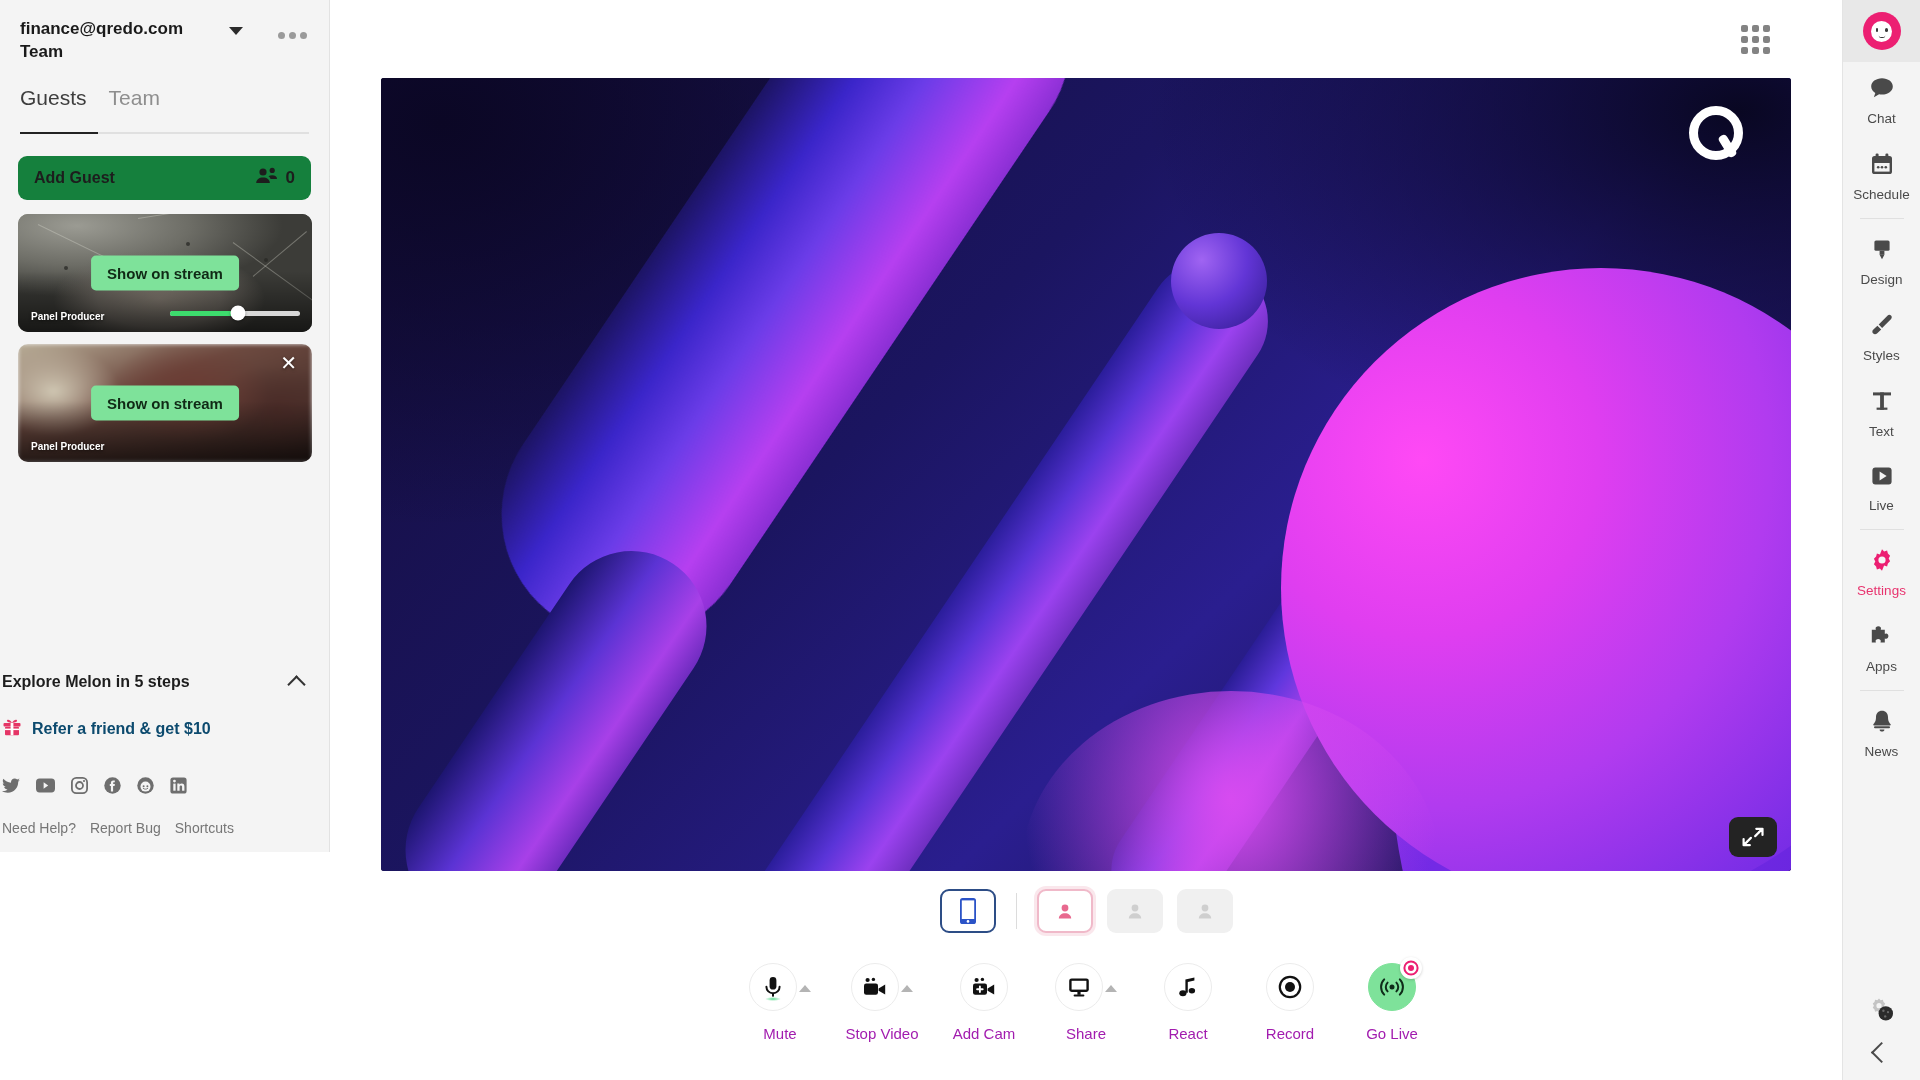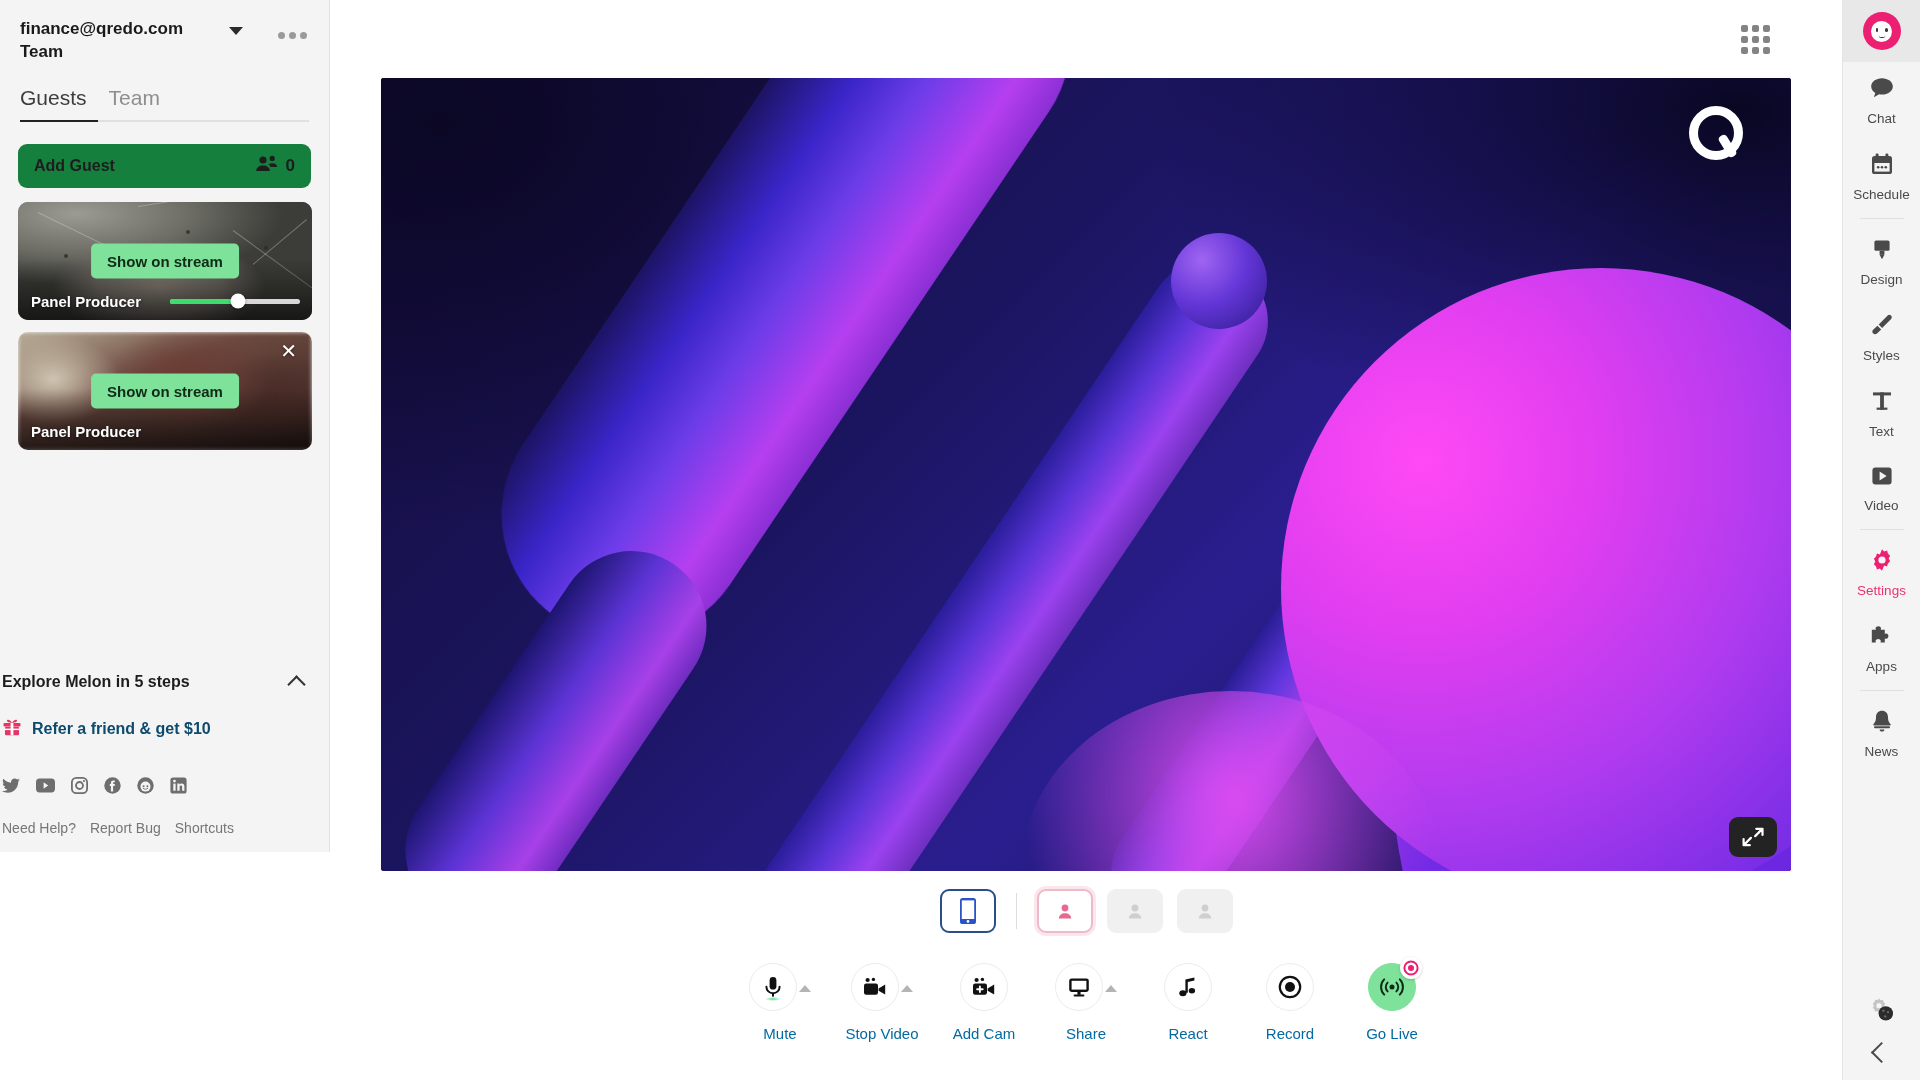--- a/index.html
+++ b/index.html
@@ -34,21 +34,21 @@
     border-right: 7px solid transparent;
     border-top: 8px solid #2b2b2b;
     cursor: pointer;
   }
   .dots-menu {
     margin: 8px 0 0 auto; display: flex; gap: 4px; cursor: pointer;
     padding: 6px 2px;
   }
   .dots-menu i { width: 7px; height: 7px; border-radius: 50%; background: #9a9a9a; display: block; }
 
-  .tabs { display: flex; gap: 22px; padding: 22px 20px 0 20px; }
+  .tabs { display: flex; gap: 22px; padding: 22px 20px 12px 20px; }
   .tab { font-size: 21px; color: #8e8e8e; cursor: pointer; padding-bottom: 10px; }
   .tab.active { color: #3d3d3d; }
   .tab-underline-wrap {
     margin: 0 20px; height: 2px; background: #e0e0e0; position: relative;
   }
   .tab-underline-wrap .active-bar {
     position: absolute; left: 0; top: 0; height: 2px; width: 78px; background: #222;
   }
 
   .add-guest {
@@ -91,21 +91,21 @@
   }
   .show-on-stream {
     position: absolute; left: 50%; top: 50%; transform: translate(-50%,-50%);
     background: #7ee29a; color: #102a16;
     font-size: 15px; font-weight: bold;
     padding: 9px 16px; border-radius: 5px; white-space: nowrap;
     cursor: pointer;
   }
   .card-name {
     position: absolute; left: 13px; bottom: 10px;
-    font-size: 15px; font-weight: bold; color: #fff;
+    font-size: 10px; font-weight: bold; color: #fff;
     text-shadow: 0 1px 3px rgba(0,0,0,.6);
   }
   .vol-slider {
     position: absolute; right: 12px; bottom: 16px; width: 130px; height: 5px;
     background: rgba(235,235,235,.9); border-radius: 3px; cursor: pointer;
   }
   .vol-slider .fill { position: absolute; left: 0; top: 0; height: 5px; border-radius: 3px; background: #3ddc6d; }
   .vol-slider .knob {
     position: absolute; top: 50%; width: 15px; height: 15px; border-radius: 50%;
     background: #fff; transform: translate(-50%,-50%); box-shadow: 0 1px 3px rgba(0,0,0,.4);
@@ -240,21 +240,21 @@
     display: flex; align-items: flex-start; justify-content: center;
     gap: 6px; margin-top: 30px;
   }
   .ctrl { display: flex; flex-direction: column; align-items: center; width: 96px; cursor: pointer; }
   .ctrl-circle {
     width: 48px; height: 48px; border-radius: 50%;
     border: 1px solid #ececec; background: #fff;
     display: flex; align-items: center; justify-content: center;
     position: relative;
   }
-  .ctrl-label { font-size: 15px; color: #0369a1; margin-top: 14px; white-space: nowrap; }
+  .ctrl-label { font-size: 15px; color: #a21caf; margin-top: 14px; white-space: nowrap; }
   .ctrl-wrap { display: flex; align-items: flex-start; }
   .ctrl-caret {
     width: 0; height: 0; margin: 22px 0 0 2px;
     border-left: 6px solid transparent; border-right: 6px solid transparent;
     border-bottom: 7px solid #b4b4b4; cursor: pointer;
   }
   .golive-circle { background: #7ee29a; border-color: #7ee29a; }
   .golive-badge {
     position: absolute; right: -7px; top: -7px;
     width: 22px; height: 22px; border-radius: 50%;
@@ -703,21 +703,21 @@
       <span class="rail-label">Text</span>
     </div>
 
     <div class="rail-item">
       <span>
         <svg width="24" height="22" viewBox="0 0 24 22">
           <rect x="2.4" y="2.6" width="19.2" height="16.8" rx="3" fill="#4a4a4a"></rect>
           <path d="M9.6 6.6l7 4.4-7 4.4z" fill="#f4f4f4"></path>
         </svg>
       </span>
-      <span class="rail-label">Video</span>
+      <span class="rail-label">Live</span>
     </div>
 
     <div class="rail-div"></div>
 
     <div class="rail-item accent">
       <span>
         <svg width="24" height="24" viewBox="0 0 24 24">
           <path d="M12 1.2l2.1 2.2 3-.8.8 3 2.2 2.1-1.4 2.8 1.4 2.8-2.2 2.1-.8 3-3-.8L12 22.8l-2.1-2.2-3 .8-.8-3-2.2-2.1 1.4-2.8-1.4-2.8 2.2-2.1.8-3 3 .8z" fill="#ec1f72"></path>
           <circle cx="12" cy="12" r="3.6" fill="#f4f4f4"></circle>
         </svg>

